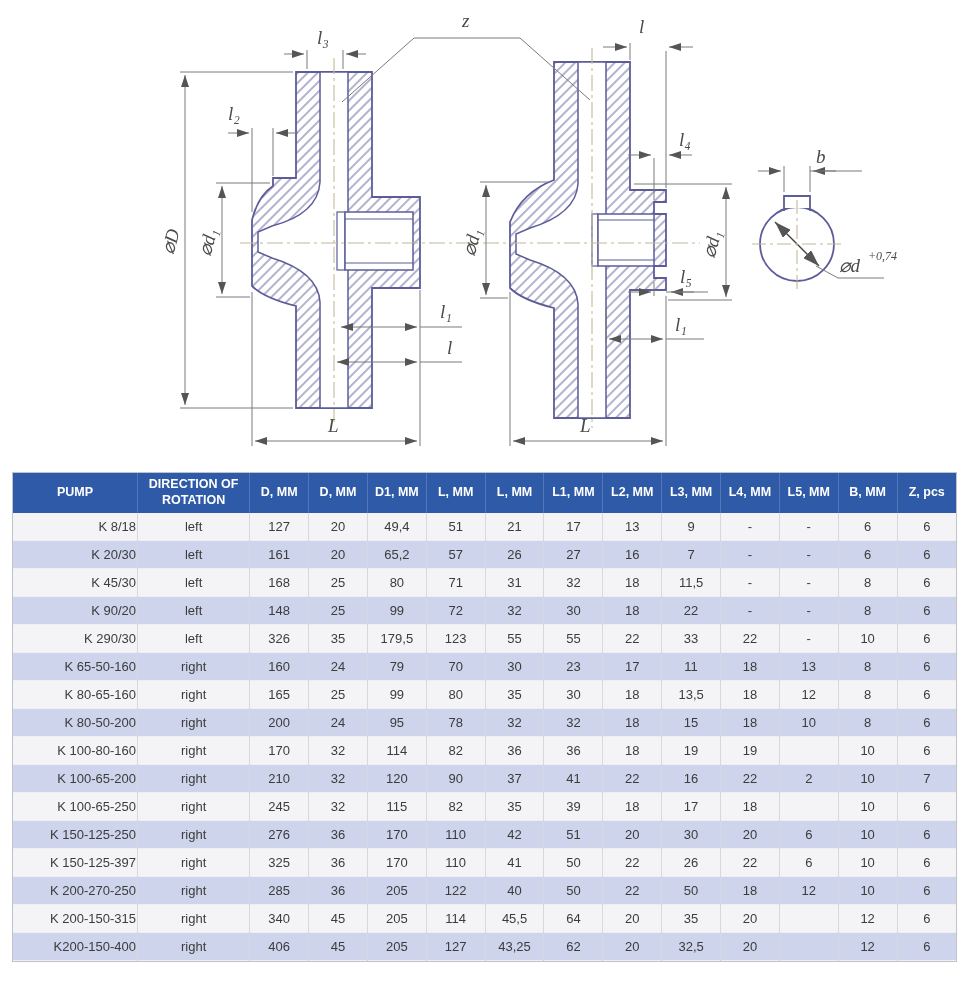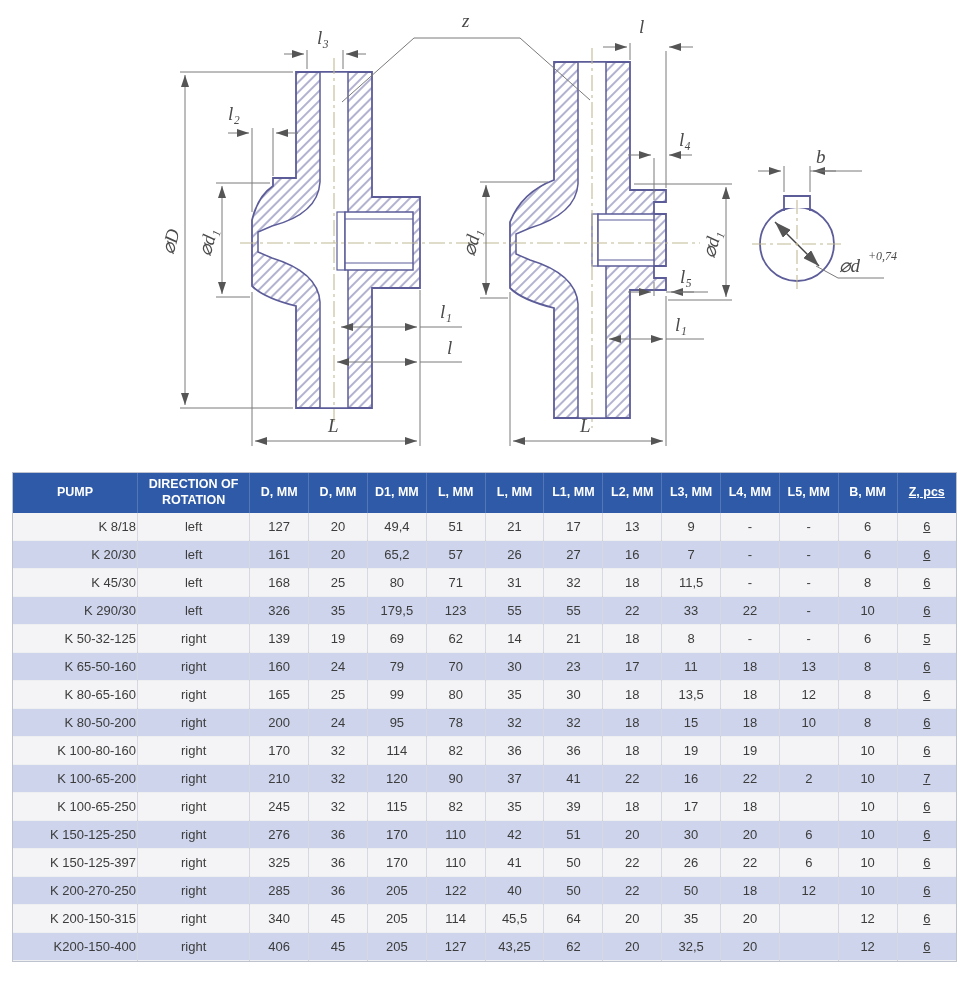--- a/index.html
+++ b/index.html
@@ -17,21 +17,21 @@
   }
   table.spec td{
     font-size:13px;color:#3c3c3c;text-align:center;height:25px;
     border-right:1px solid rgba(120,130,160,0.30);
     border-bottom:1px solid rgba(160,165,180,0.18);
     white-space:nowrap;overflow:hidden;
   }
   table.spec td.col-pump{text-align:right;padding-left:16px;}
   table.spec tbody tr:nth-child(odd){background:#f4f4f6;}
   table.spec tbody tr:nth-child(even){background:#cdd4eb;}
-  table.spec th:last-child, table.spec td:last-child{border-right:none;text-decoration:underline;}
+  table.spec th:last-child, table.spec td:last-child{border-right:none;}
 </style>
 </head>
 <body>
 
 <div class="page">
 
   <div class="drawing-wrap">
   <svg width="969" height="468" viewBox="0 0 969 468">
     <defs>
       <pattern id="hatch" patternUnits="userSpaceOnUse" width="7" height="7" patternTransform="rotate(45)">
@@ -252,52 +252,52 @@
             <td>31</td>
             <td>32</td>
             <td>18</td>
             <td>11,5</td>
             <td>-</td>
             <td>-</td>
             <td>8</td>
             <td>6</td>
           </tr>
           <tr>
+            <td class="col-pump">K 90/20</td>
+            <td>left</td>
+            <td>148</td>
+            <td>25</td>
+            <td>99</td>
+            <td>72</td>
+            <td>32</td>
+            <td>30</td>
+            <td>18</td>
+            <td>22</td>
+            <td>-</td>
+            <td>-</td>
+            <td>8</td>
+            <td>6</td>
+          </tr>
+          <tr>
             <td class="col-pump">K 290/30</td>
             <td>left</td>
             <td>326</td>
             <td>35</td>
             <td>179,5</td>
             <td>123</td>
             <td>55</td>
             <td>55</td>
             <td>22</td>
             <td>33</td>
             <td>22</td>
             <td>-</td>
             <td>10</td>
             <td>6</td>
           </tr>
           <tr>
-            <td class="col-pump">K 50-32-125</td>
-            <td>right</td>
-            <td>139</td>
-            <td>19</td>
-            <td>69</td>
-            <td>62</td>
-            <td>14</td>
-            <td>21</td>
-            <td>18</td>
-            <td>8</td>
-            <td>-</td>
-            <td>-</td>
-            <td>6</td>
-            <td>5</td>
-          </tr>
-          <tr>
             <td class="col-pump">K 65-50-160</td>
             <td>right</td>
             <td>160</td>
             <td>24</td>
             <td>79</td>
             <td>70</td>
             <td>30</td>
             <td>23</td>
             <td>17</td>
             <td>11</td>

